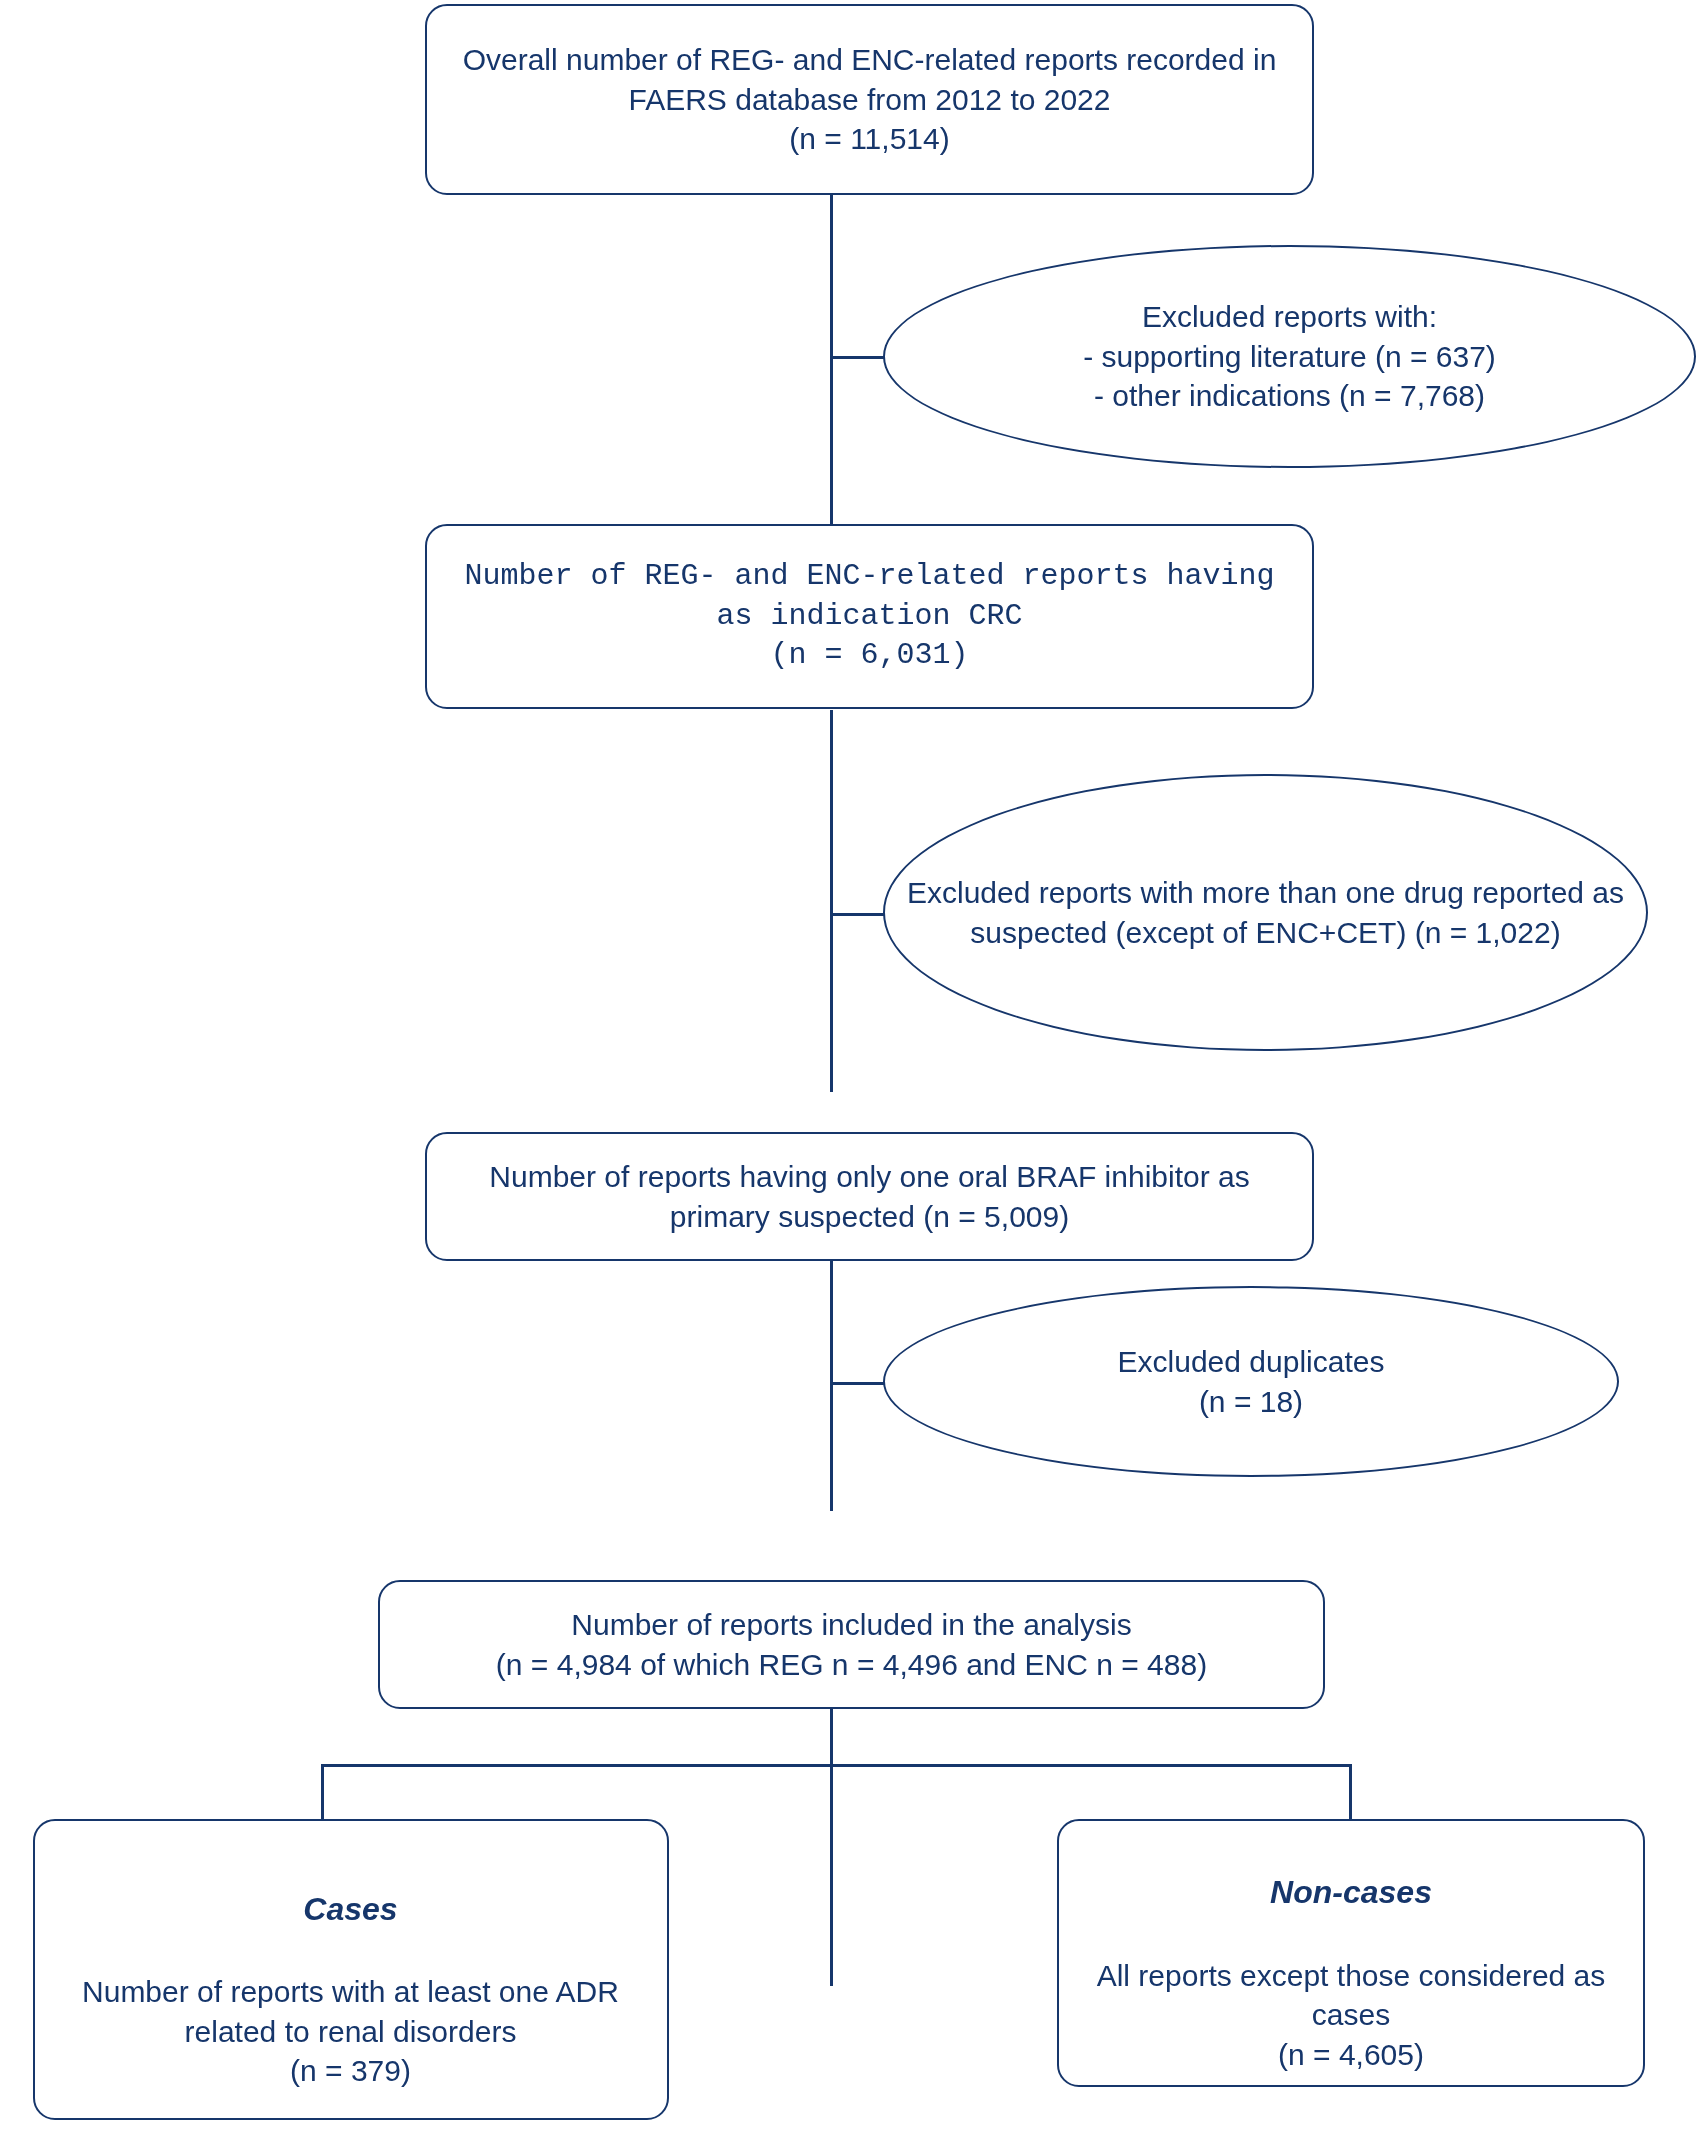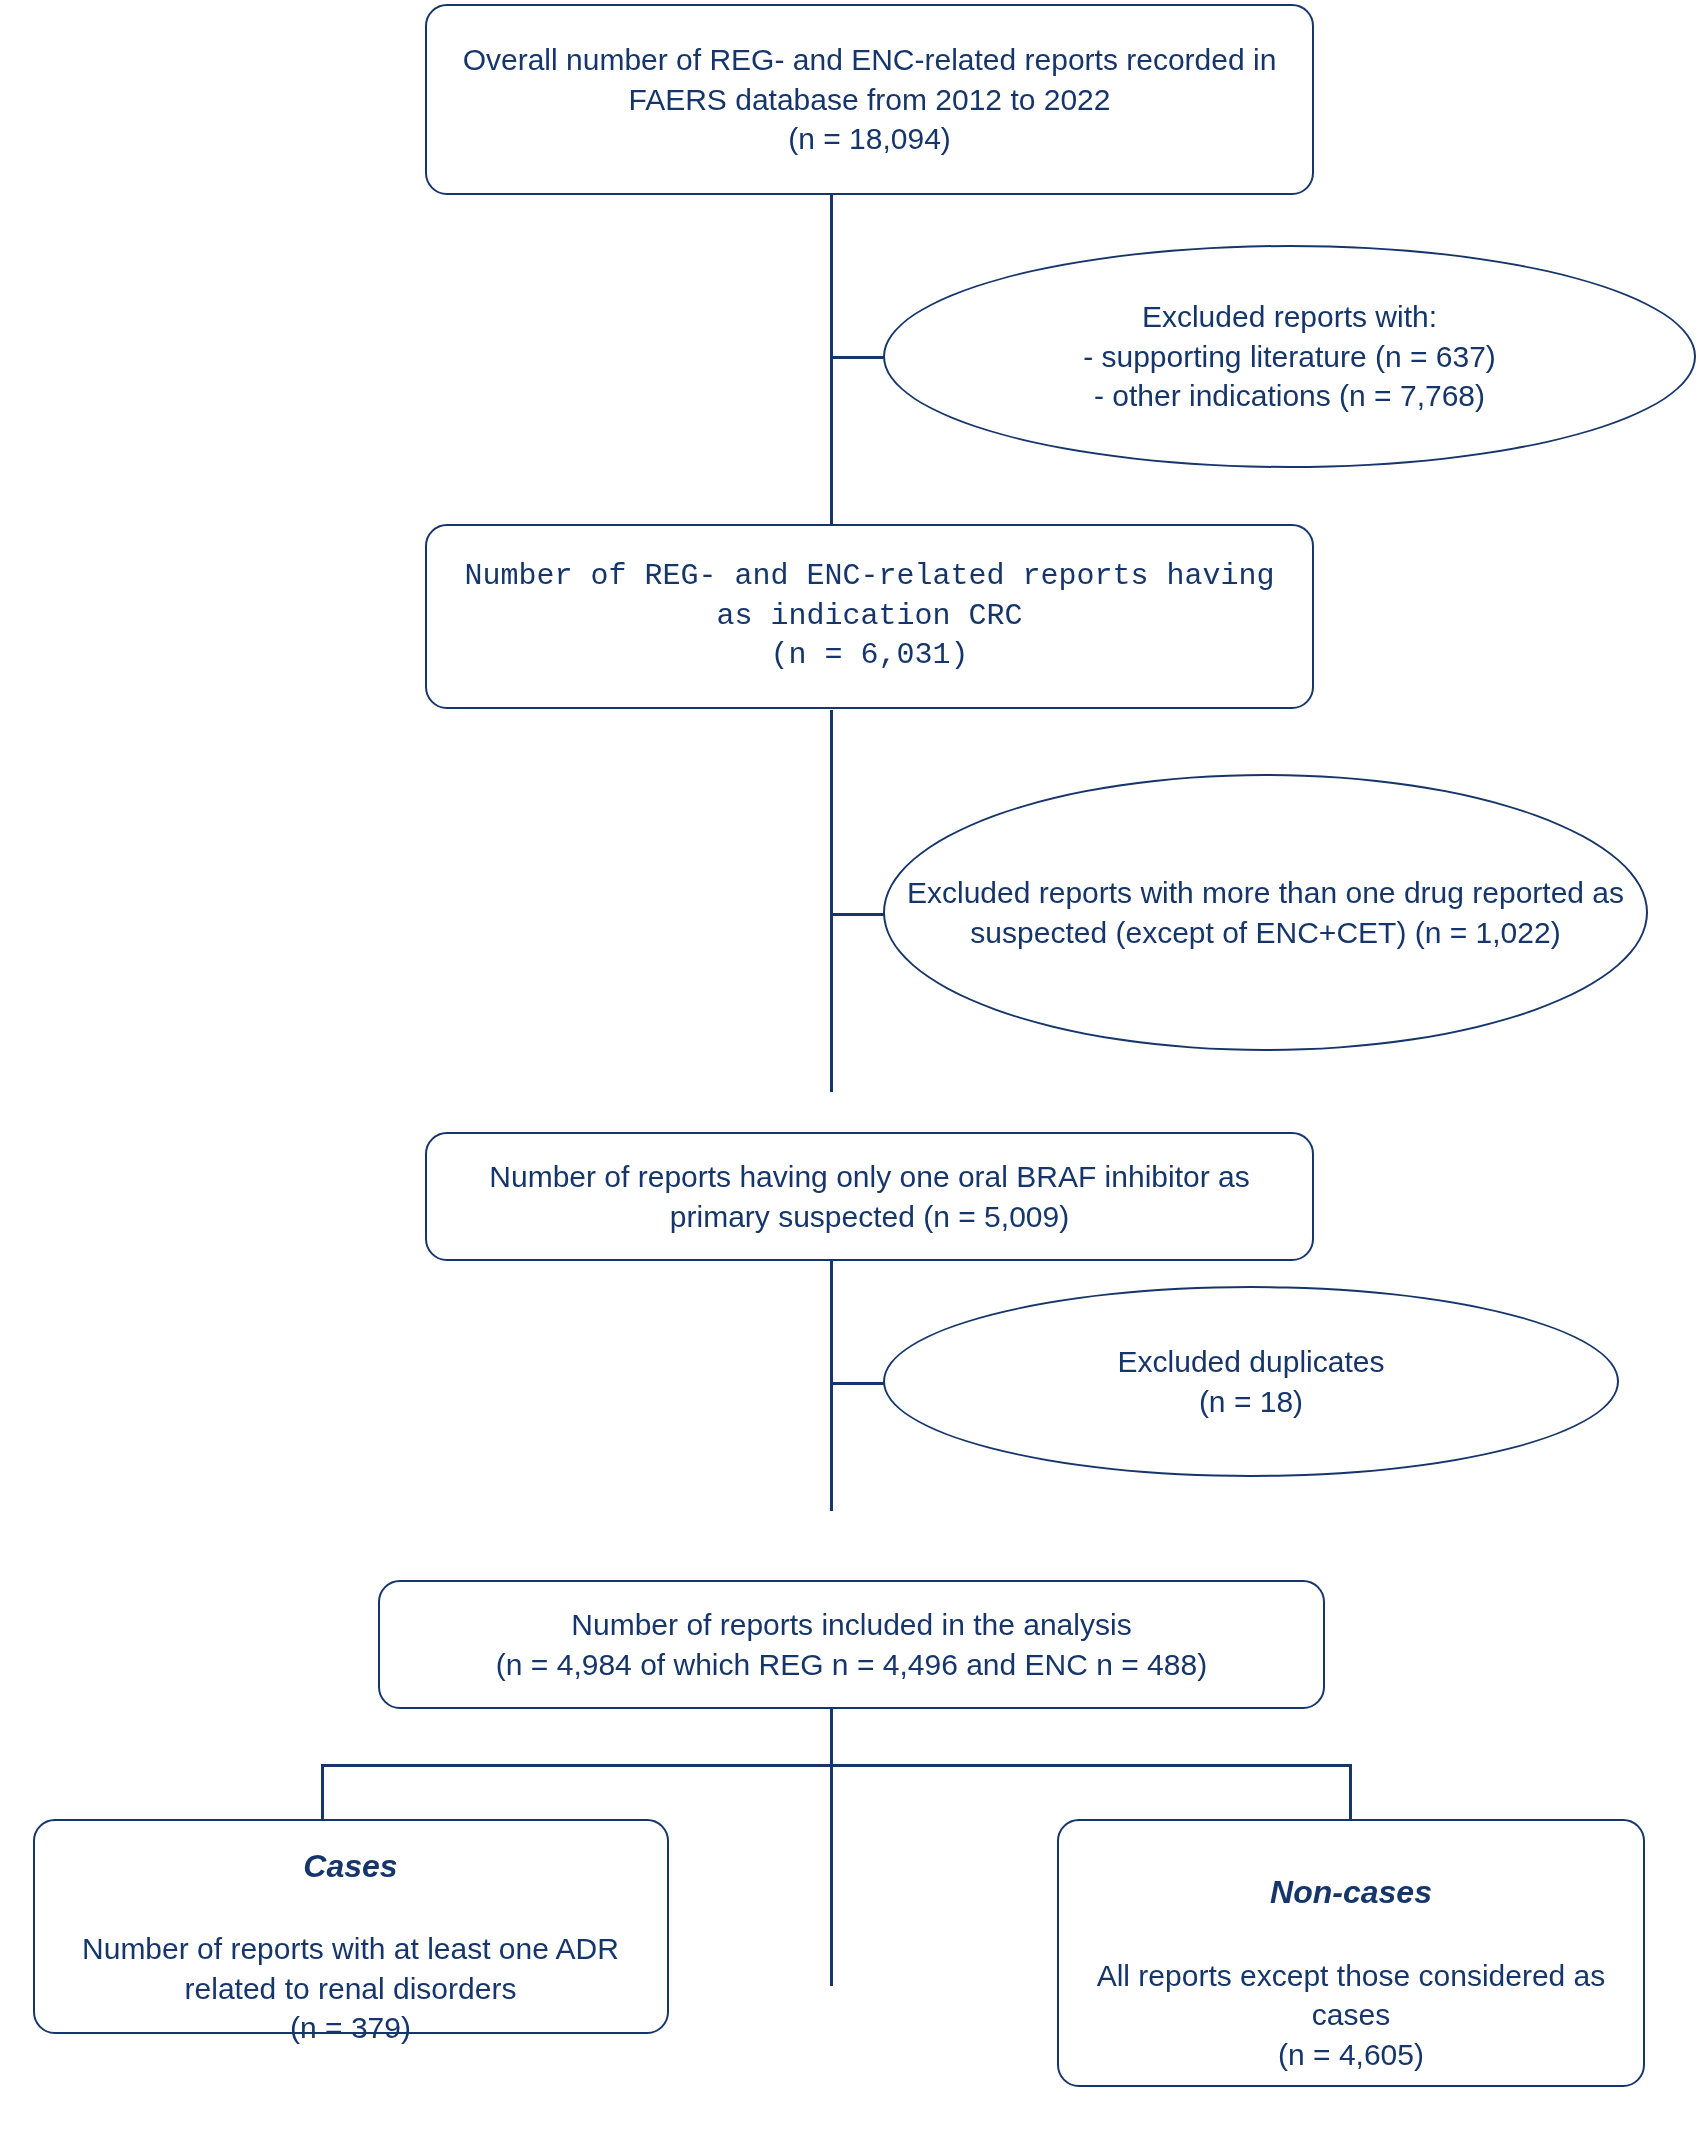--- a/index.html
+++ b/index.html
@@ -71,21 +71,21 @@
   <div class="connector h" style="left:830px; top:356px; width:57px;"></div>
   <div class="connector h" style="left:830px; top:913px; width:57px;"></div>
   <div class="connector h" style="left:830px; top:1382px; width:57px;"></div>
 
   <div class="connector h" style="left:321px; top:1764px; width:1031px;"></div>
   <div class="connector v" style="left:321px; top:1764px; height:57px;"></div>
   <div class="connector v" style="left:1349px; top:1764px; height:57px;"></div>
 
   <div class="node box f-main" style="left:425px; top:3.8px; width:889px; height:191px;">
     <span class="txt">Overall number of REG- and ENC-related reports recorded in FAERS database from 2012 to 2022
-(n = 18,094)</span>
+(n = 11,514)</span>
   </div>
 
   <div class="node ellipse f-main" style="left:883px; top:245px; width:813px; height:223px;">
     <span class="txt">Excluded reports with:
 - supporting literature (n = 637)
 - other indications (n = 7,768)</span>
   </div>
 
   <div class="node box f-main" style="left:425px; top:524px; width:889px; height:185px;font-family:Liberation Mono, monospace;">
     <span class="txt">Number of REG- and ENC-related reports having as indication CRC
@@ -103,21 +103,21 @@
   <div class="node ellipse f-main" style="left:883px; top:1286px; width:736px; height:191px;">
     <span class="txt">Excluded duplicates
 (n = 18)</span>
   </div>
 
   <div class="node box f-main" style="left:378px; top:1580px; width:947px; height:129px;">
     <span class="txt">Number of reports included in the analysis
 (n = 4,984 of which REG n = 4,496 and ENC n = 488)</span>
   </div>
 
-  <div class="node box f-main" style="left:32.5px; top:1819px; width:636px; height:215px;justify-content:flex-end;">
+  <div class="node box f-main" style="left:32.5px; top:1819px; width:636px; height:301px;justify-content:flex-end;">
     <span class="txt">
       <span class="f-title">Cases</span>
       <span>Number of reports with at least one ADR related to renal disorders
 (n = 379)</span>
     </span>
   </div>
 
   <div class="node box f-main" style="left:1057px; top:1819px; width:588px; height:268px;">
     <span class="txt">
       <span class="f-title">Non-cases</span>

